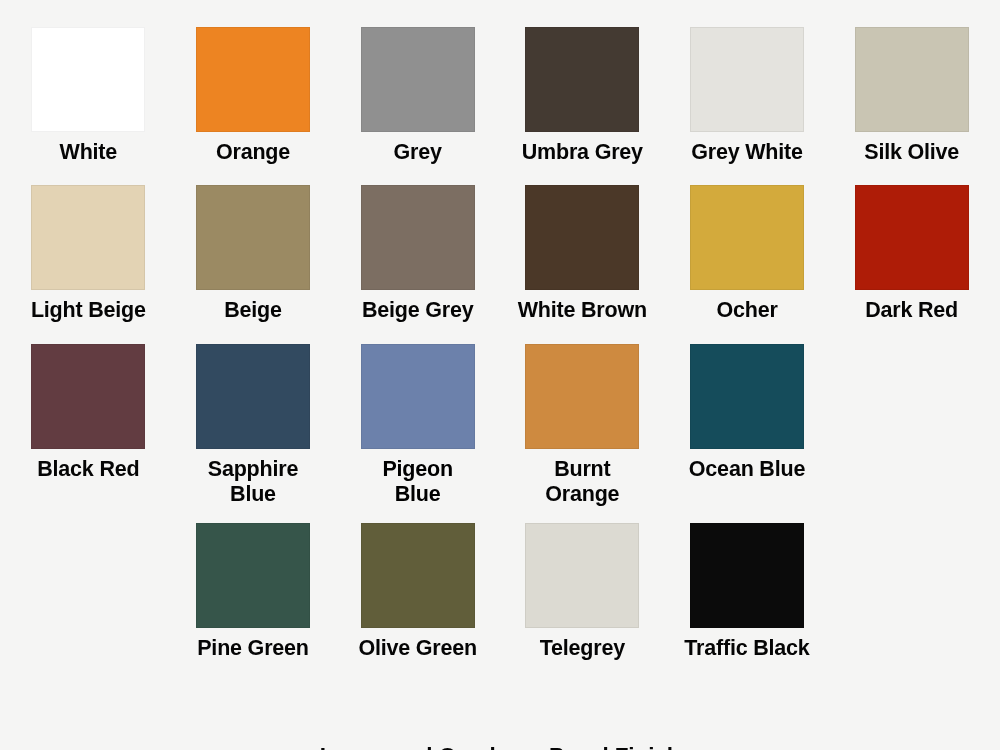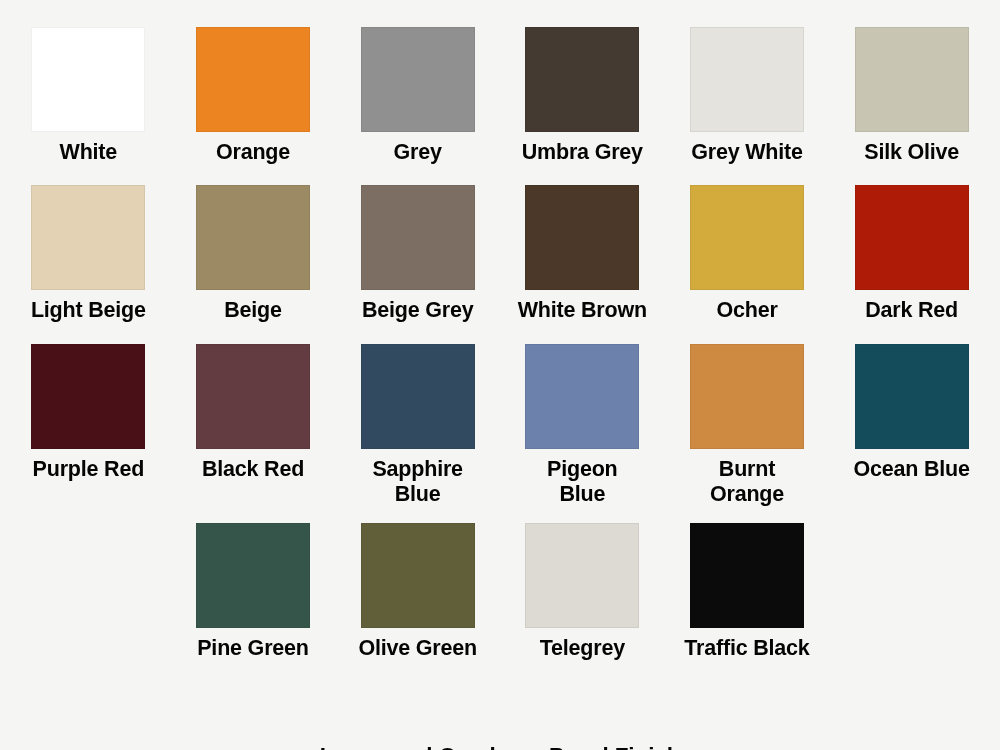--- a/index.html
+++ b/index.html
@@ -128,24 +128,20 @@
       <div class="label" style="color: rgb(5, 5, 5);">Ocher</div>
     </div>
     <div class="cell">
       <div class="swatch" style="background: rgb(174, 28, 7);"></div>
       <div class="label" style="color: rgb(5, 5, 5);">Dark Red</div>
     </div>
   </div>
 
   <div class="grid row-3">
     <div class="cell">
-      <div class="swatch" style="background: rgb(74, 16, 24);"></div>
-      <div class="label" style="color: rgb(5, 5, 5);">Purple Red</div>
-    </div>
-    <div class="cell">
       <div class="swatch" style="background: rgb(98, 60, 65);"></div>
       <div class="label" style="color: rgb(5, 5, 5);">Black Red</div>
     </div>
     <div class="cell">
       <div class="swatch" style="background: rgb(50, 74, 96);"></div>
       <div class="label" style="color: rgb(5, 5, 5);">Sapphire
 Blue</div>
     </div>
     <div class="cell">
       <div class="swatch" style="background: rgb(108, 129, 171);"></div>

